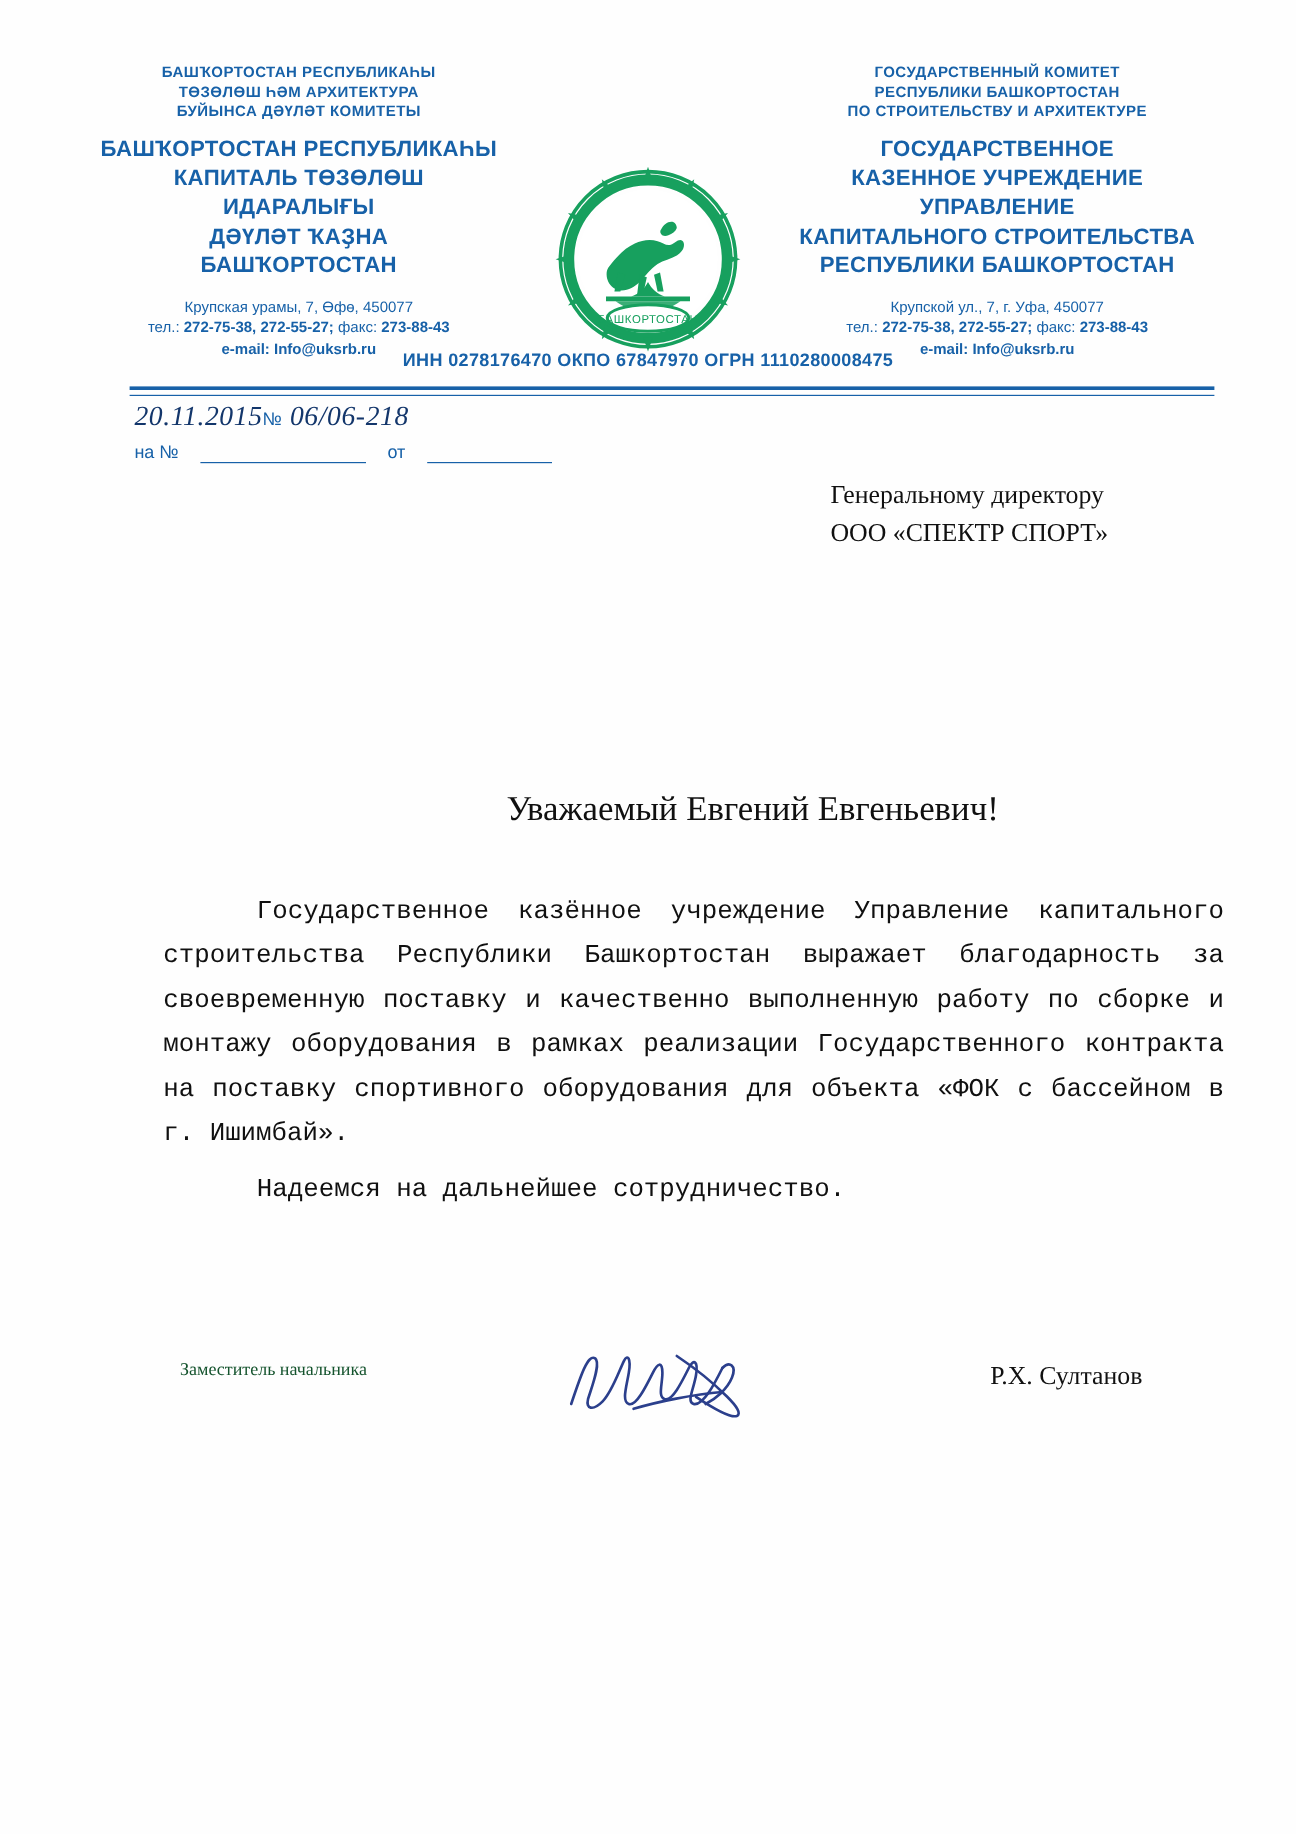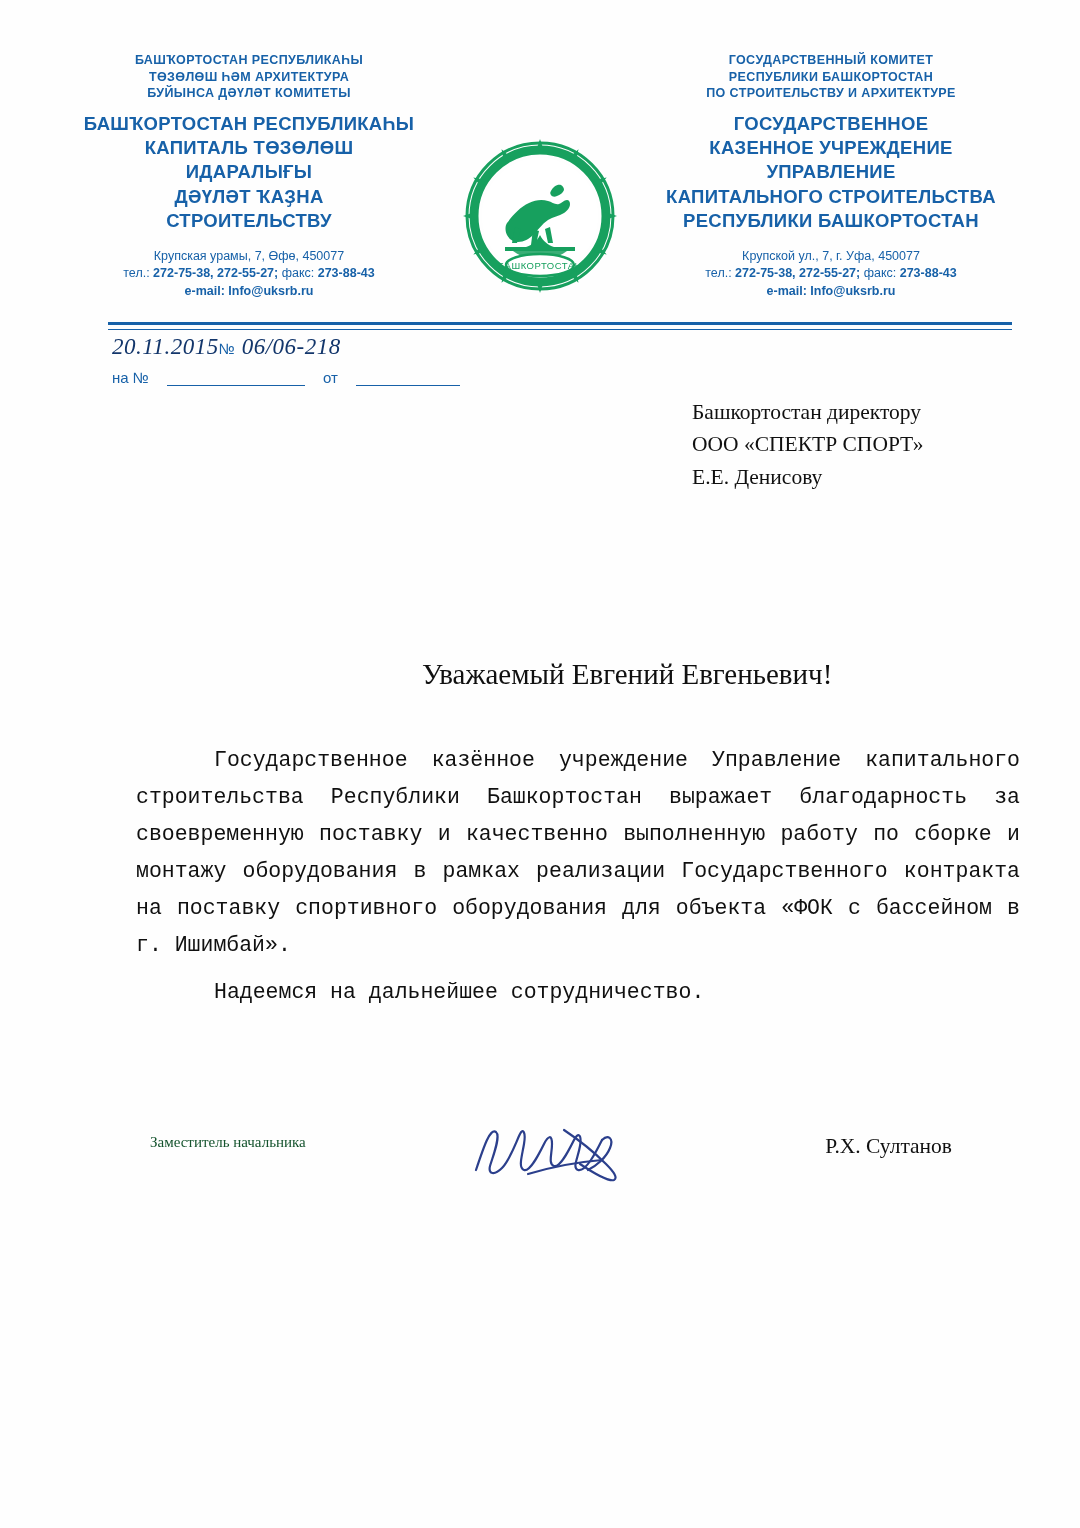--- a/index.html
+++ b/index.html
@@ -218,21 +218,21 @@
     <div class="lh-col left">
       <div class="lh-small">БАШҠОРТОСТАН  РЕСПУБЛИКАҺЫ</div>
       <div class="lh-small">ТӨЗӨЛӨШ  ҺӘМ  АРХИТЕКТУРА</div>
       <div class="lh-small">БУЙЫНСА  ДӘҮЛӘТ  КОМИТЕТЫ</div>
 
       <div class="lh-big">
         <div>БАШҠОРТОСТАН  РЕСПУБЛИКАҺЫ</div>
         <div>КАПИТАЛЬ ТӨЗӨЛӨШ</div>
         <div>ИДАРАЛЫҒЫ</div>
         <div>ДӘҮЛӘТ ҠАҘНА</div>
-        <div>СТРОИТЕЛЬСТВУ</div>
+        <div>БАШҠОРТОСТАН</div>
       </div>
 
       <div class="lh-addr">
         <div>Крупская урамы, 7, Өфө, 450077</div>
         <div>
           <span>тел.: </span><span class="b">272-75-38, 272-55-27; </span><span>факс: </span><span class="b">273-88-43</span>
         </div>
         <div class="b">e-mail: Info@uksrb.ru</div>
       </div>
     </div>
@@ -323,40 +323,40 @@
       <div class="lh-addr">
         <div>Крупской ул., 7, г. Уфа, 450077</div>
         <div>
           <span>тел.: </span><span class="b">272-75-38, 272-55-27; </span><span>факс: </span><span class="b">273-88-43</span>
         </div>
         <div class="b">e-mail: Info@uksrb.ru</div>
       </div>
     </div>
   </div>
 
+  <div class="codes">ИНН 0278176470  ОКПО 67847970  ОГРН 1110280008475</div>
 
   <div class="rule-thick"></div>
   <div class="rule-thin"></div>
 
   <div class="refblock">
     <div class="ref-line1">
       <span>20.11.2015</span><span class="lbl">№</span>&nbsp;<span>06/06-218</span>
     </div>
     <div class="ref-line2">
       <span>на №</span>
       <span class="ref-underline u1"></span>
       <span>от</span>
       <span class="ref-underline u2"></span>
     </div>
   </div>
 
   <div class="addressee">
-    <div>Башкортостан директору</div>
+    <div>Генеральному директору</div>
     <div>ООО «СПЕКТР СПОРТ»</div>
-    <div>Е.Е. Денисову</div>
   </div>
 
   <div class="salutation">Уважаемый Евгений Евгеньевич!</div>
 
   <div class="body-text">
     <p class="indent">Государственное казённое учреждение Управление капитального строительства Республики Башкортостан выражает благодарность за своевременную поставку и качественно выполненную работу по сборке и монтажу оборудования в рамках реализации Государственного контракта на поставку спортивного оборудования для объекта «ФОК с бассейном в г. Ишимбай».</p>
     <p class="indent">Надеемся на дальнейшее сотрудничество.</p>
   </div>
 
   <div class="sig-row">

